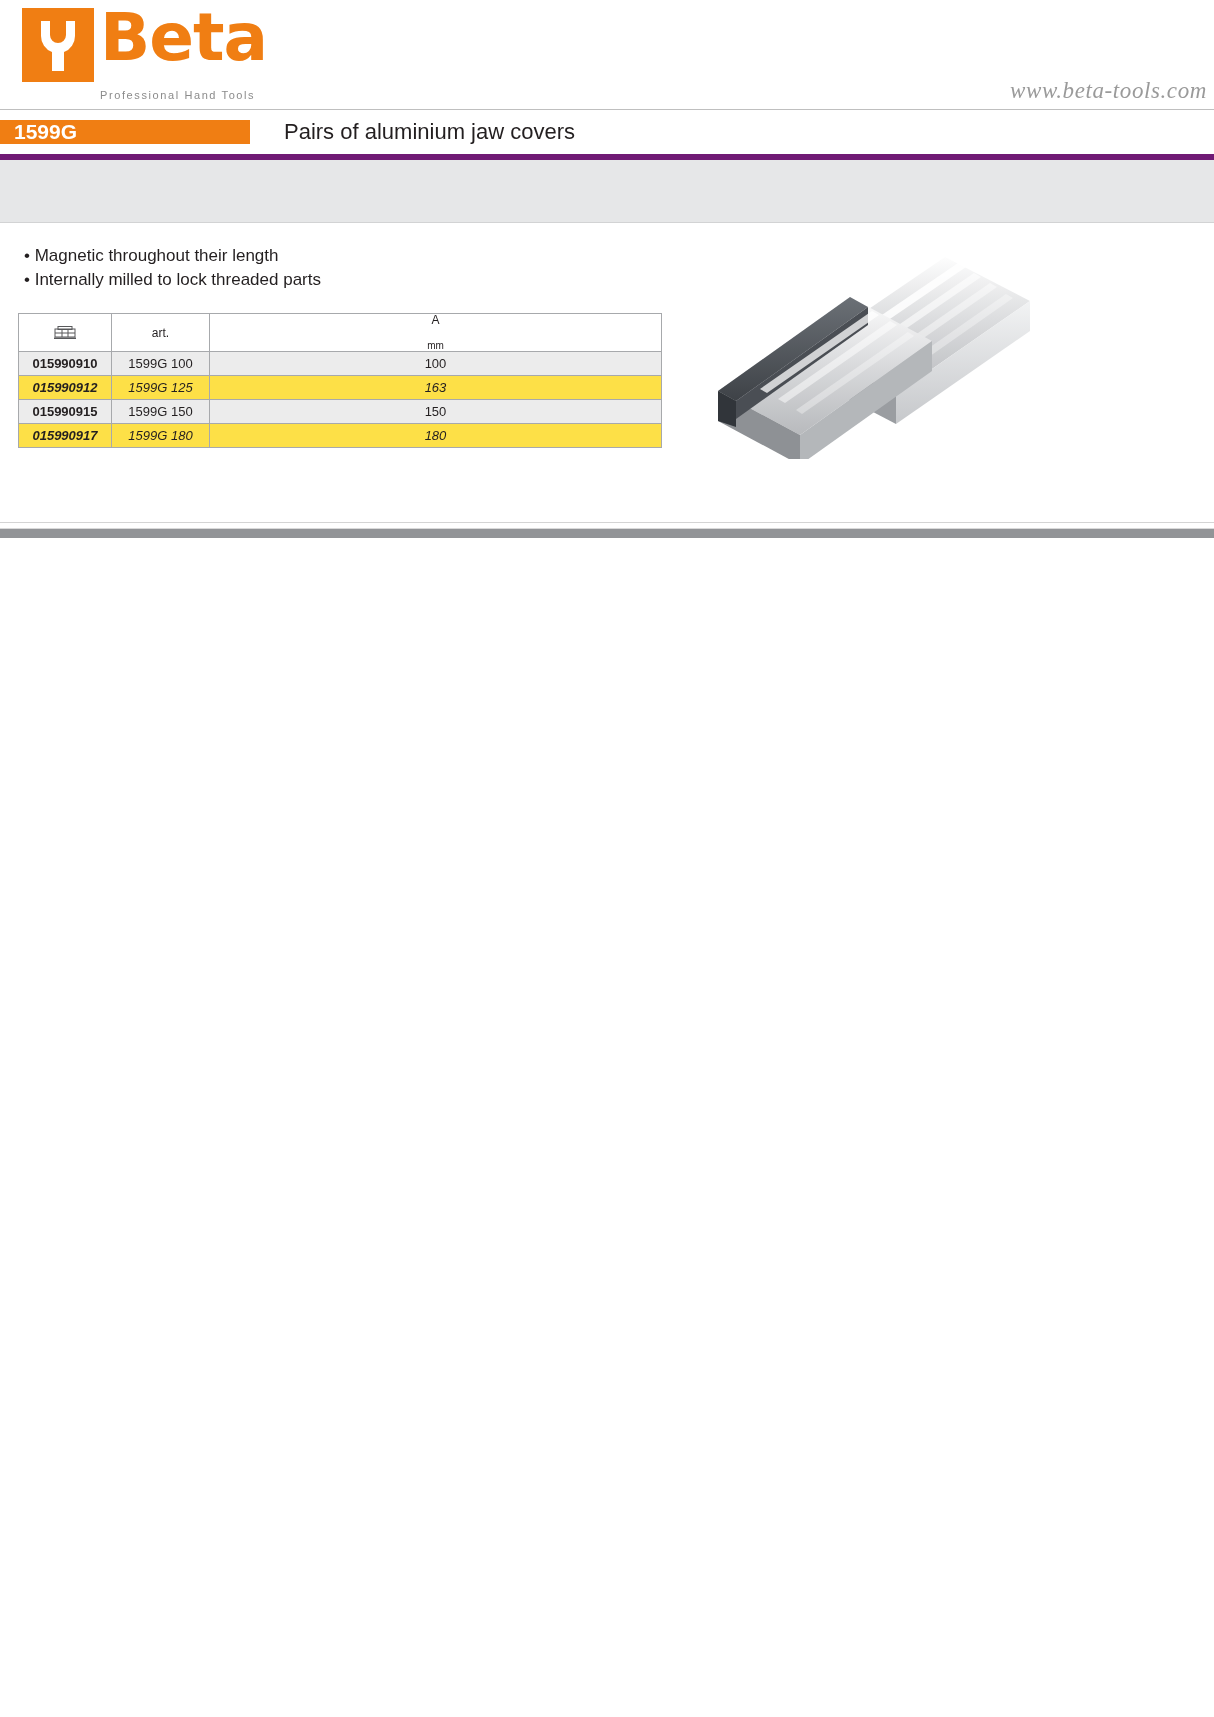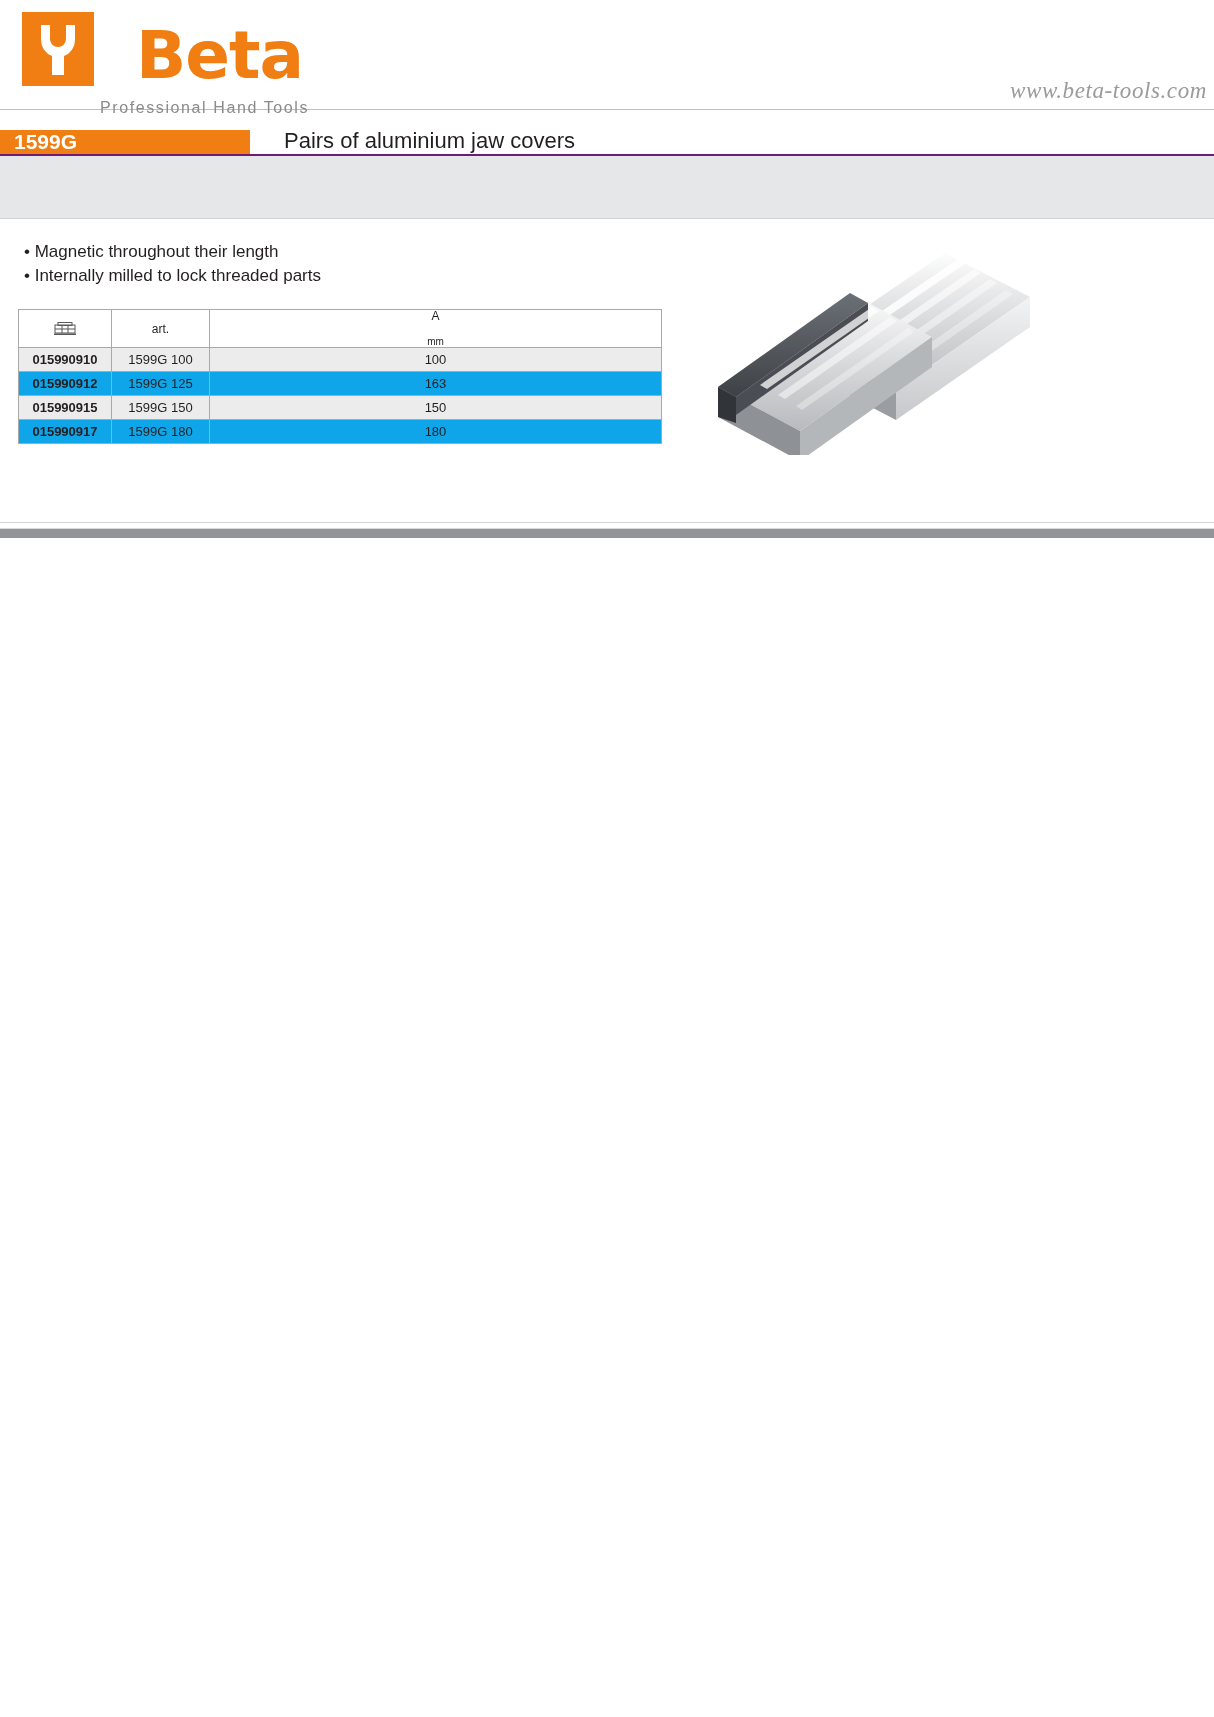--- a/index.html
+++ b/index.html
@@ -24,23 +24,21 @@
     box-sizing: border-box;
   }
   .logo-block {
     position: absolute;
     left: 22px;
     top: 8px;
     width: 310px;
   }
   .logo-row {
     display: flex;
-    align-items: flex-end;
     height: 78px;
-    gap: 36px;
   }
   .logo-mark {
     position: relative;
     width: 72px;
     height: 74px;
     background: #f07e13;
     margin-right: 6px;
     flex: none;
   }
   .logo-mark .wrench {
@@ -54,43 +52,43 @@
   .logo-word {
     font-family: "DejaVu Sans", sans-serif;
     font-weight: bold;
     font-size: 66px;
     line-height: 60px;
     color: #f07e13;
     letter-spacing: -1px;
   }
   .logo-sub {
     font-family: "Liberation Sans", sans-serif;
-    font-size: 16px;
+    font-size: 11px;
     color: #8b8b8b;
     letter-spacing: 1.6px;
-    margin-top: 13px;
+    margin-top: 3px;
     padding-left: 78px;
   }
   .site-url {
     position: absolute;
     right: 7px;
     top: 78px;
     font-family: "Liberation Serif", serif;
     font-style: italic;
     font-size: 23px;
     color: #9a9a9a;
     letter-spacing: 0.6px;
   }
 
   
   .title-bar {
     display: flex;
-    align-items: flex-end;
+    align-items: center;
     height: 44px;
-    border-bottom: 2px solid #701a75;
+    border-bottom: 6px solid #701a75;
   }
   .code-box {
     width: 250px;
     background: #f07e13;
     color: #ffffff;
     font-size: 21px;
     font-weight: bold;
     display: flex;
     align-items: center;
     padding-left: 14px;
@@ -153,21 +151,21 @@
     background: #ffffff;
   }
   .col-code { width: 92px; }
   .col-art  { width: 97px; }
   .col-a    { width: auto; }
   td.code-cell {
     font-weight: bold;
     font-size: 13px;
   }
   tr.alt td { background: #ececec; }
-  tr.plain td { background: #0ea5e9; }
+  tr.plain td { background: #fde047; font-style: italic; }
   .hdr-a-top { font-size: 12px; line-height: 13px; }
   .hdr-a-bot { font-size: 10px; line-height: 11px; margin-top: 13px; }
   .pack-icon svg { display: block; margin: 0 auto; }
 
   
   .product-img {
     position: absolute;
     left: 700px;
     top: 16px;
     width: 380px;

